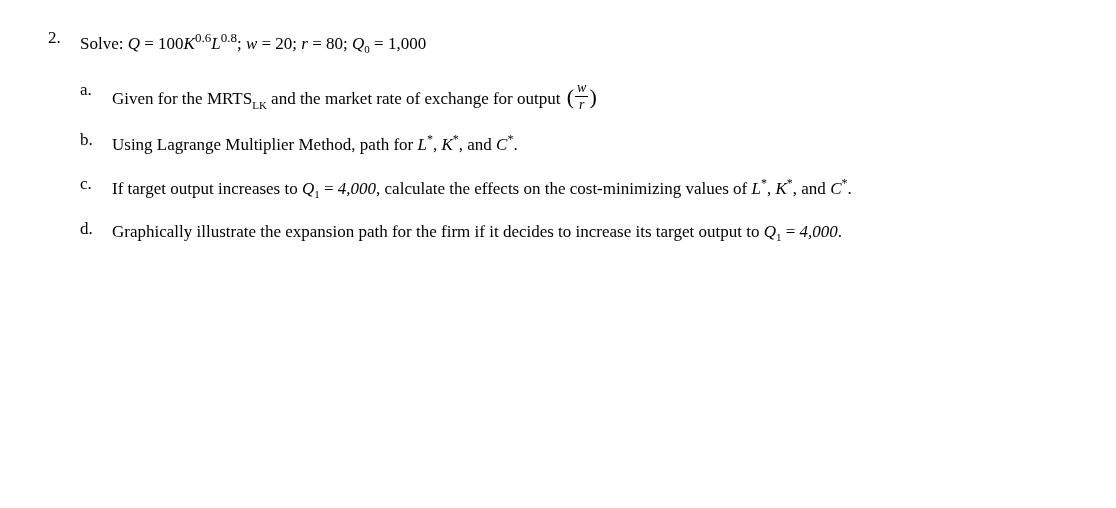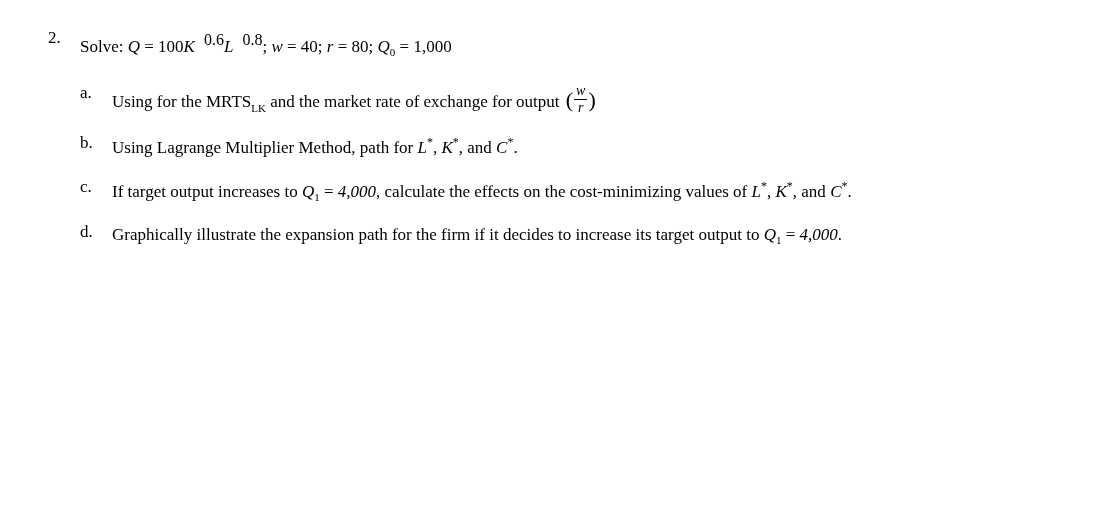--- a/index.html
+++ b/index.html
@@ -90,23 +90,22 @@
       padding: 0 2px;
       line-height: 1.2;
     }
 
     .fraction .den {
       padding: 0 2px;
       line-height: 1.2;
     }
 
     sup {
-      font-size: 16px;
+      font-size: 13px;
       vertical-align: super;
-      margin-left: 9px;
     }
 
     sub {
       font-size: 11px;
       vertical-align: sub;
     }
 
     .italic {
       font-style: italic;
     }
@@ -122,32 +121,32 @@
 
 <div class="page-content">
 
   <div class="problem-number">
     <span class="problem-num-label">2.</span>
     <div class="given-line">
       <span>Solve: </span>
       <span class="italic">Q</span>
       <span> = </span>
       <span>100</span><span class="italic">K</span><sup>0.6</sup><span class="italic">L</span><sup>0.8</sup><span>; </span>
-      <span class="italic">w</span><span> = </span><span>40</span><span>; </span>
+      <span class="italic">w</span><span> = </span><span>20</span><span>; </span>
       <span class="italic">r</span><span> = </span><span>80</span><span>; </span>
       <span class="italic">Q</span><sub>0</sub><span> = </span><span>1,000</span>
     </div>
   </div>
 
   <div class="parts">
 
     <div class="part">
       <span class="part-label">a.</span>
       <div class="part-content">
-        <span>Using for the MRTS</span><sub>LK</sub>
+        <span>Given for the MRTS</span><sub>LK</sub>
         <span> and the market rate of exchange for output </span>
         <span class="fraction-container">
           <span class="paren">(</span>
           <span class="fraction">
             <span class="num italic">w</span>
             <span class="den italic">r</span>
           </span>
           <span class="paren">)</span>
         </span>
       </div>

